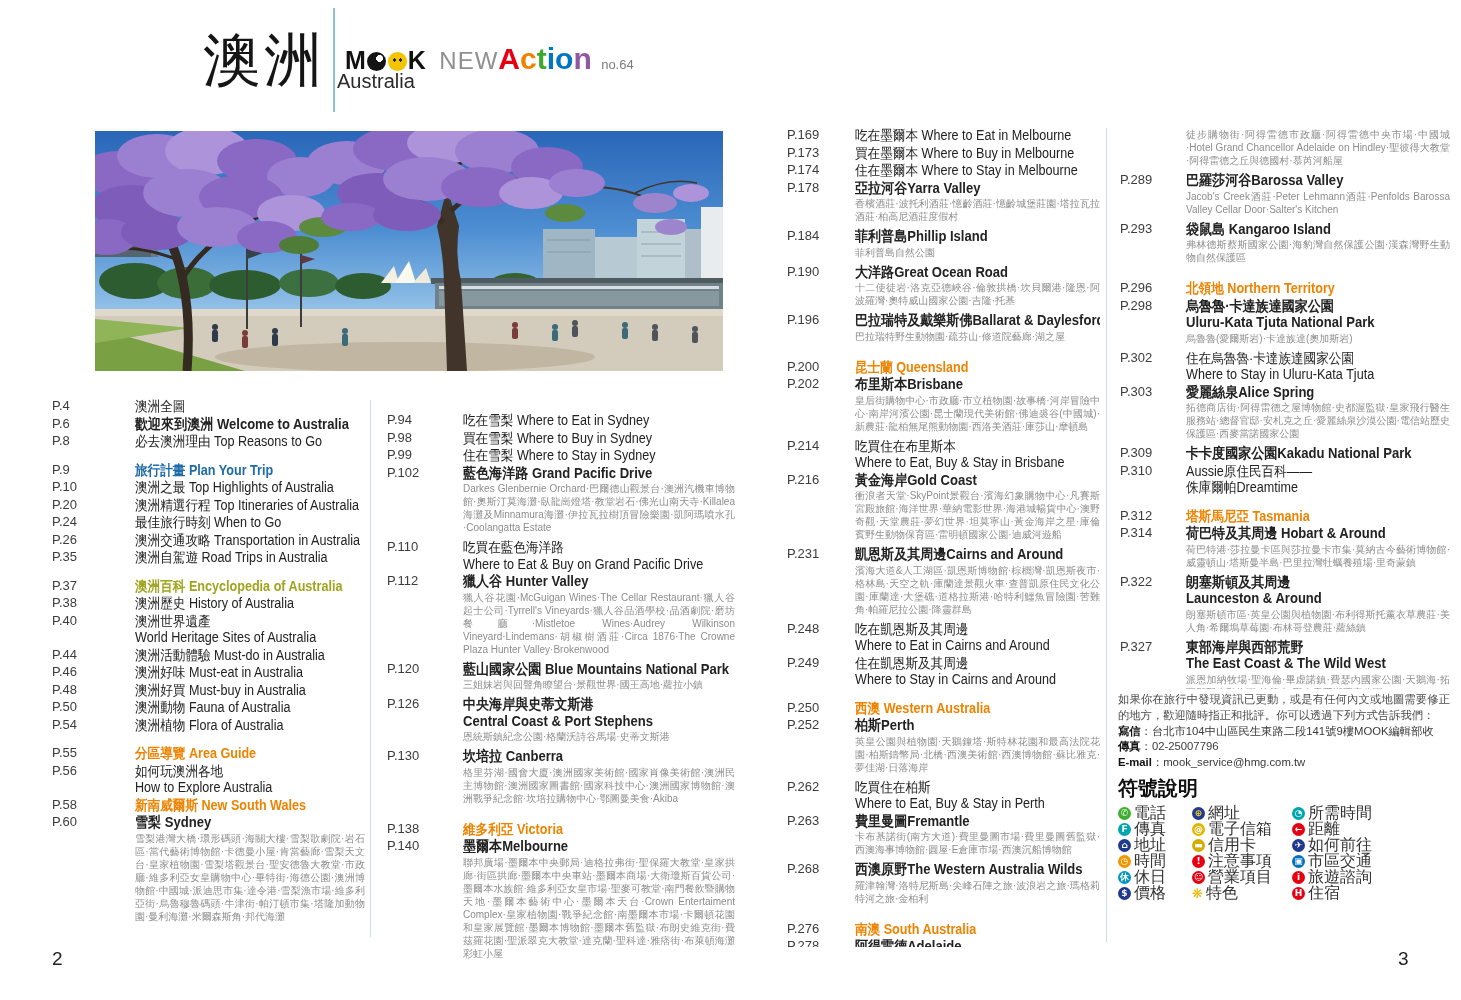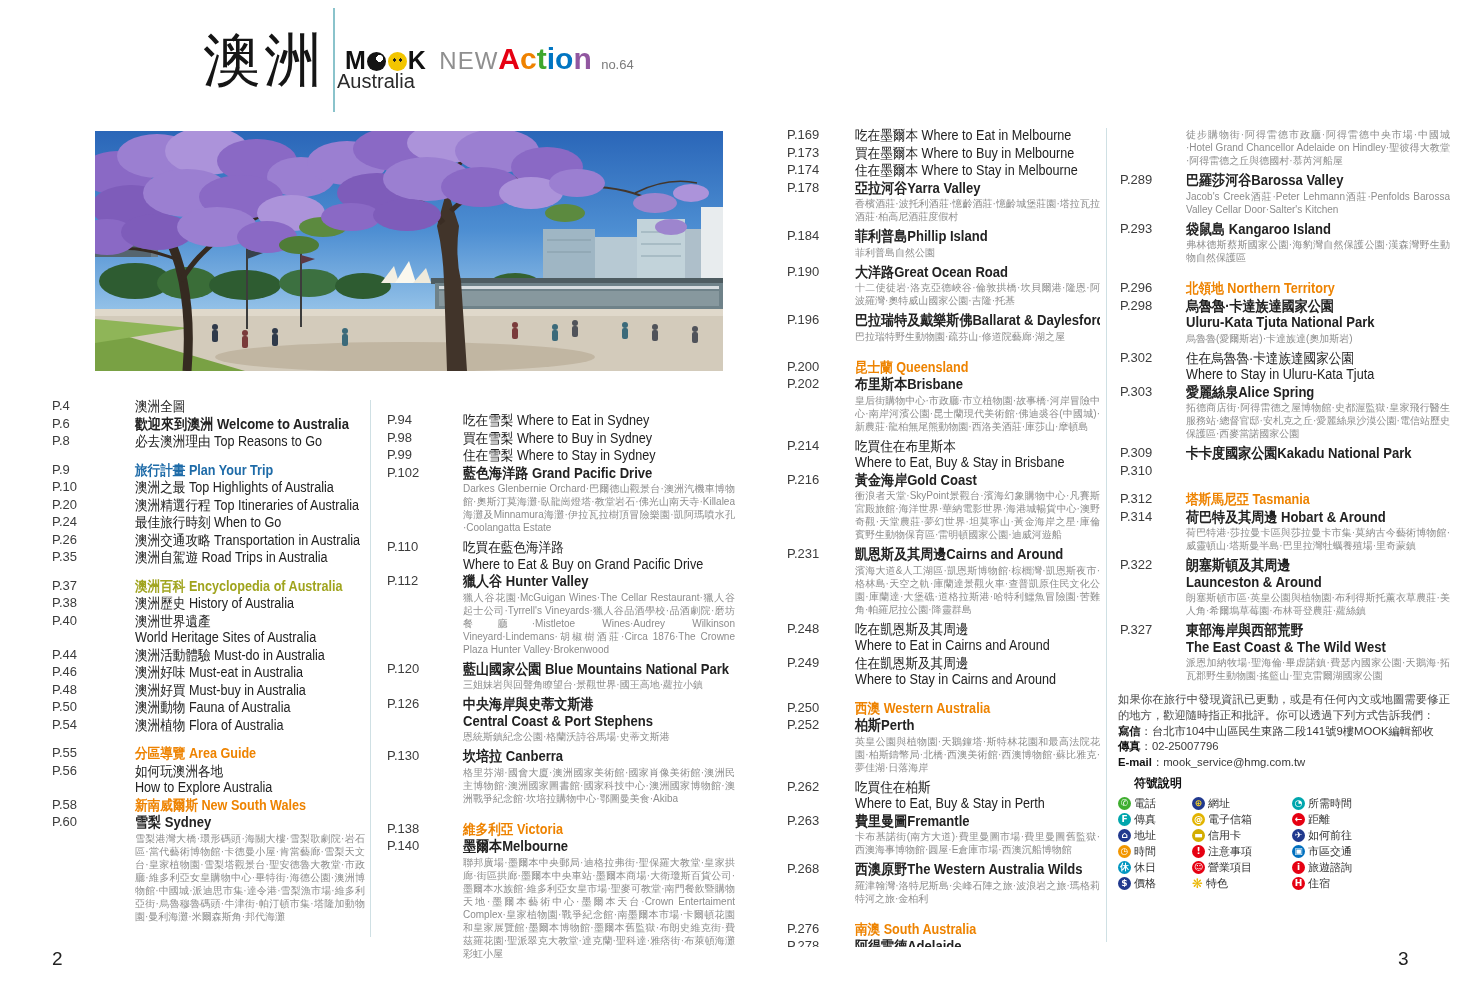--- a/index.html
+++ b/index.html
@@ -48,27 +48,27 @@
   .bold .e-title{font-weight:700;font-size:14.5px;}
   .sec-blue .e-title{font-weight:700;color:#1e6ba8;}
   .sec-olive .e-title{font-weight:700;color:#a0a41e;}
   .sec-orange .e-title{font-weight:700;color:#ee8300;}
   .e-detail{font-size:10px;line-height:13px;color:#8d8d8d;text-align:justify;margin:1px 0 4px;}
   
   .info{position:absolute;left:1118px;top:692px;width:332px;}
   .info-p{margin:0;font-size:11.3px;line-height:15.8px;color:#4a4a4a;text-align:justify;}
   .contact-line{font-size:11.3px;line-height:15.8px;color:#3a3a3a;}
   .contact-line b{color:#111;}
-  .legend-title{margin:4px 16px 4px;font-size:12px;font-weight:800;color:#111;}
+  .legend-title{margin:4px 0 4px;font-size:20px;font-weight:800;color:#111;}
   .legend{display:grid;grid-template-columns:56px 82px auto;grid-template-rows:repeat(6,16px);grid-auto-flow:column;column-gap:18px;row-gap:0;}
   .legend-item{display:flex;align-items:center;gap:3px;}
   .sym{flex:none;font-family:"DejaVu Sans",sans-serif;}
   .sym.circle{width:13px;height:13px;border-radius:50%;color:#fff;font-size:9px;line-height:13px;text-align:center;font-weight:700;}
   .sym.burst{color:#eab600;font-size:13px;line-height:13px;font-weight:700;}
-  .legend-label{font-size:11px;color:#333;white-space:nowrap;text-align:center;}
+  .legend-label{font-size:16px;color:#333;white-space:nowrap;text-align:center;}
   
   .pageno{position:absolute;font-size:19px;color:#222;}
   .pageno-left{left:52px;top:948px;}
   .pageno-right{left:1398px;top:948px;}
 </style>
 </head>
 <body>
 
 <div class="header">
   <div class="title-zh">澳洲</div>
@@ -615,20 +615,24 @@
       </div>
     </div>
     <div class="entry bold">
       <span class="e-page">P.309</span>
       <div class="e-body">
         <div class="e-title">卡卡度國家公園Kakadu National Park</div>
       </div>
     </div>
     <div class="entry plain">
       <span class="e-page">P.310</span>
+      <div class="e-body">
+        <div class="e-title">Aussie原住民百科——</div>
+        <div class="e-title">侏庫爾帕Dreamtime</div>
+      </div>
     </div>
     <div class="entry sec-orange gap">
       <span class="e-page">P.312</span>
       <div class="e-body">
         <div class="e-title">塔斯馬尼亞 Tasmania</div>
       </div>
     </div>
     <div class="entry bold">
       <span class="e-page">P.314</span>
       <div class="e-body">

